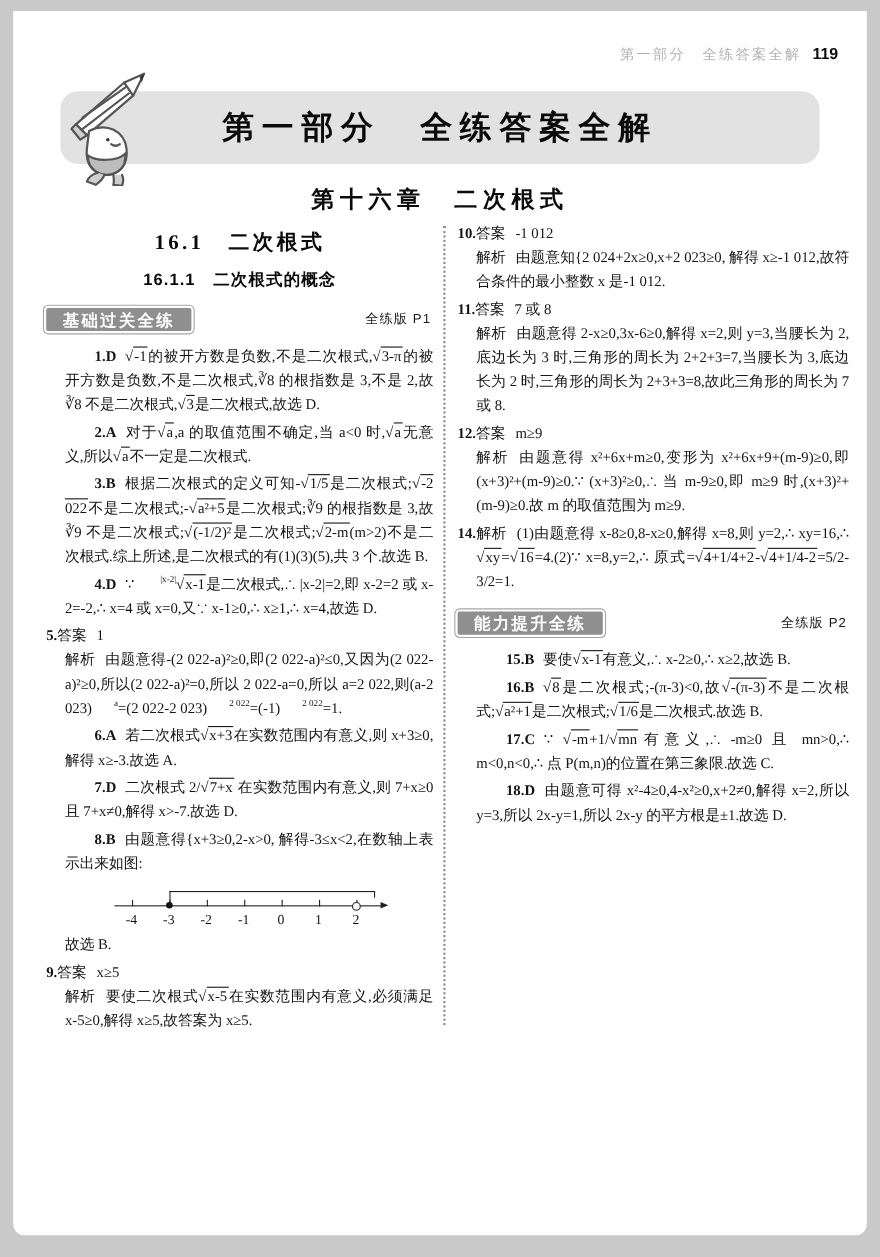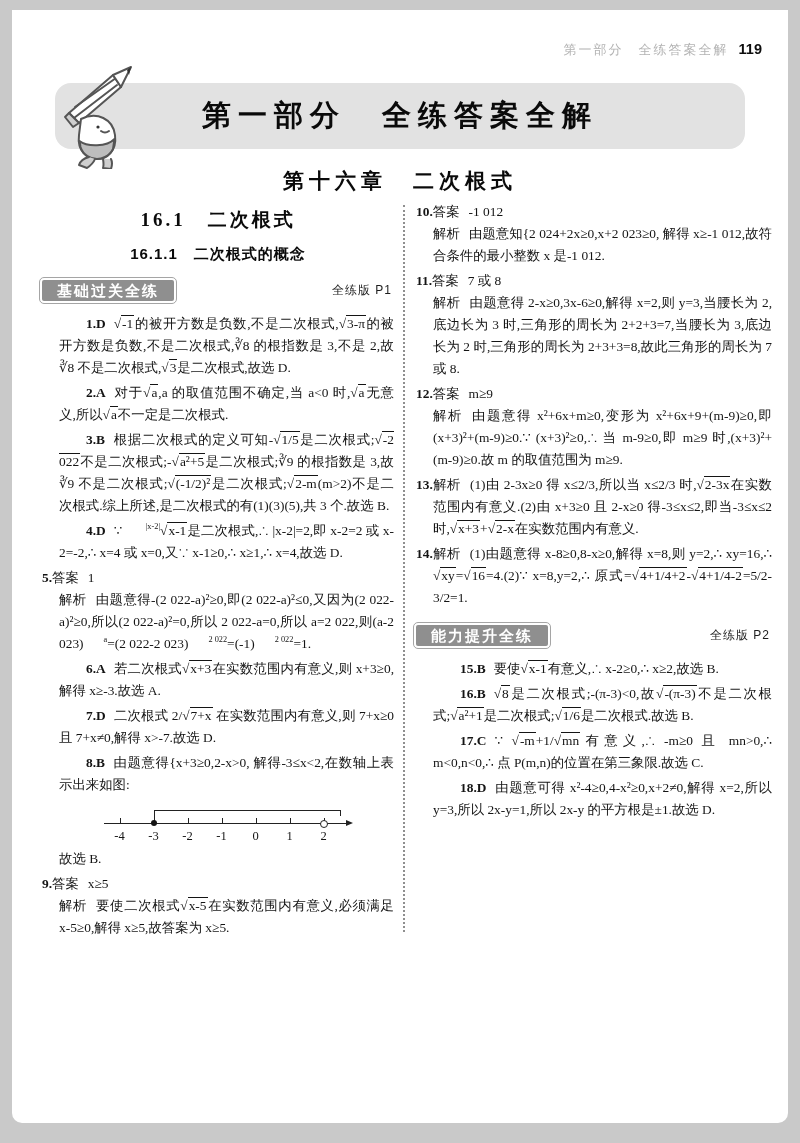--- a/index.html
+++ b/index.html
@@ -190,23 +190,20 @@
           </div>
           <div class="item">
             <p class="first"><b class="head">11.</b><b class="lbl">答案</b>7 或 8</p>
             <p><b class="lbl">解析</b>由题意得 2-x≥0,3x-6≥0,解得 x=2,则 y=3,当腰长为 2,底边长为 3 时,三角形的周长为 2+2+3=7,当腰长为 3,底边长为 2 时,三角形的周长为 2+3+3=8,故此三角形的周长为 7 或 8.</p>
           </div>
           <div class="item">
             <p class="first"><b class="head">12.</b><b class="lbl">答案</b>m≥9</p>
             <p><b class="lbl">解析</b>由题意得 x²+6x+m≥0,变形为 x²+6x+9+(m-9)≥0,即(x+3)²+(m-9)≥0.∵ (x+3)²≥0,∴ 当 m-9≥0,即 m≥9 时,(x+3)²+(m-9)≥0.故 m 的取值范围为 m≥9.</p>
           </div>
           <div class="item">
-            <p class="first"><b class="head">13.</b><b class="lbl">解析</b>(1)由 2-3x≥0 得 x≤2/3,所以当 x≤2/3 时,<span class="sq">√<span class="rad">2-3x</span></span>在实数范围内有意义.(2)由 x+3≥0 且 2-x≥0 得-3≤x≤2,即当-3≤x≤2 时,<span class="sq">√<span class="rad">x+3</span></span>+<span class="sq">√<span class="rad">2-x</span></span>在实数范围内有意义.</p>
-          </div>
-          <div class="item">
             <p class="first"><b class="head">14.</b><b class="lbl">解析</b>(1)由题意得 x-8≥0,8-x≥0,解得 x=8,则 y=2,∴ xy=16,∴ <span class="sq">√<span class="rad">xy</span></span>=<span class="sq">√<span class="rad">16</span></span>=4.(2)∵ x=8,y=2,∴ 原式=<span class="sq">√<span class="rad">4+1/4+2</span></span>-<span class="sq">√<span class="rad">4+1/4-2</span></span>=5/2-3/2=1.</p>
           </div>
         </div>
 
       <div class="band">
         <span class="pill">能力提升全练</span>
         <span class="pref">全练版 P2</span>
       </div>
 
       <div id="right-items-advanced">

